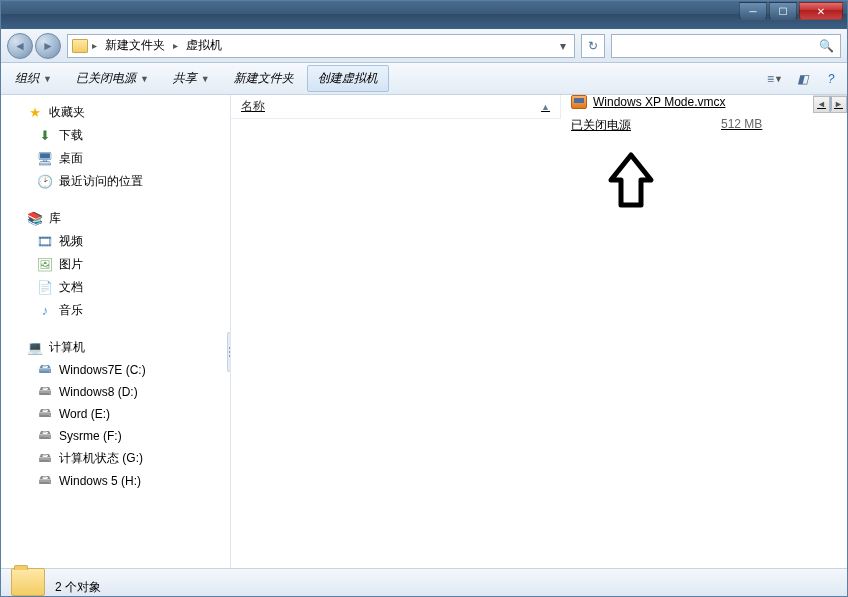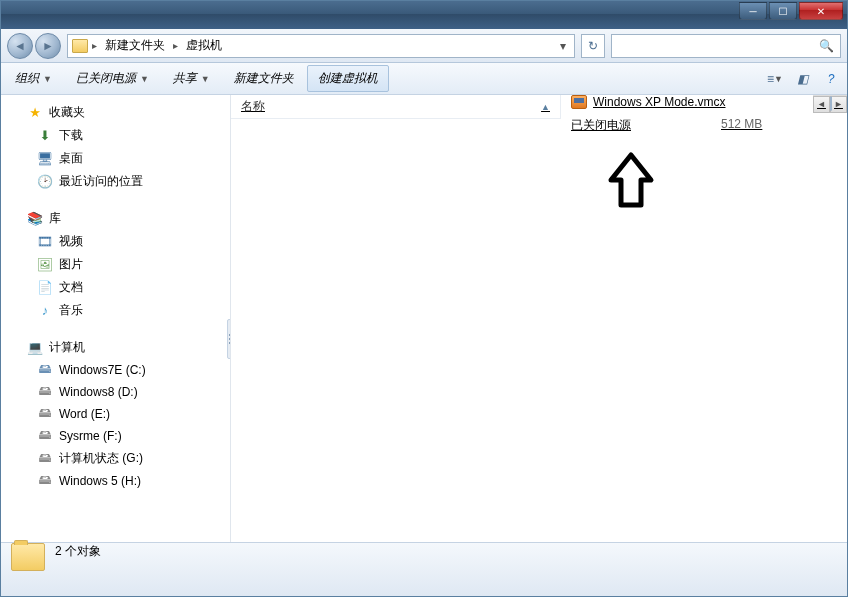--- a/index.html
+++ b/index.html
@@ -58,21 +58,21 @@
 .fc-name { flex: 0 0 330px; display: flex; align-items: center; gap: 6px; padding-left: 10px; }
 .fc-status { flex: 0 0 150px; color: #000000; padding-left: 10px; }
 .fc-mem { flex: 1; color: #666; padding-left: 10px; }
 .vm-ico { width: 16px; height: 14px; background: linear-gradient(to bottom, #ffb060, #e07820); border: 1px solid #b85f10; border-radius: 2px; position: relative; }
 .vm-ico::after { content: ""; position: absolute; inset: 2px 2px 5px 2px; background: #4d6fa0; }
 .arrow-annot { position: absolute; left: 40px; top: 55px; pointer-events: none; }
 .hscroll { height: 17px; background: #f0f0f0; border-top: 1px solid #ddd; display: flex; align-items: center; }
 .hscroll .btn { width: 17px; height: 17px; background: linear-gradient(to bottom,#f5f5f5,#dedede); border: 1px solid #bbb; display: flex; align-items: center; justify-content: center; font-size: 9px; color: #555; cursor: pointer; }
 .hscroll .track { flex: 1; height: 17px; background: #efefef; position: relative; }
 .hscroll .thumb { position: absolute; left: 0; top: 0; width: 80%; height: 15px; background: linear-gradient(to bottom,#e5ecf5,#c9d7e8); border: 1px solid #9db4cc; border-radius: 2px; cursor: pointer; }
-.statusbar { height: 54px; background: linear-gradient(to bottom,#f4f8fc,#dfe8f3); border-top: 1px solid #c5d3e3; display: flex; align-items: flex-start; padding: 0 10px; gap: 10px; }
+.statusbar { height: 28px; background: linear-gradient(to bottom,#f4f8fc,#dfe8f3); border-top: 1px solid #c5d3e3; display: flex; align-items: flex-end; padding: 0 10px; gap: 10px; }
 .status-folder { width: 34px; height: 28px; background: linear-gradient(to bottom,#ffe9a8,#f3cc63); border: 1px solid #d3b05b; border-radius: 2px; position: relative; }
 .status-folder::before { content: ""; position: absolute; top: -4px; left: 2px; width: 12px; height: 4px; background: #f3cc63; border: 1px solid #d3b05b; border-bottom: none; border-radius: 2px 2px 0 0; }
 .splitter-handle { position: absolute; right: -3px; top: 50%; width: 6px; height: 40px; background: #e6ecf3; border: 1px solid #c5d3e3; border-radius: 2px; cursor: ew-resize; display: flex; flex-direction: column; align-items: center; justify-content: center; gap: 2px; }
 .splitter-handle span { width: 2px; height: 2px; background: #8aa0b8; }
 .search-ph { flex: 1; color: #999; font-style: italic; }
 </style>
 </head>
 <body>
 
 <div class="window">

